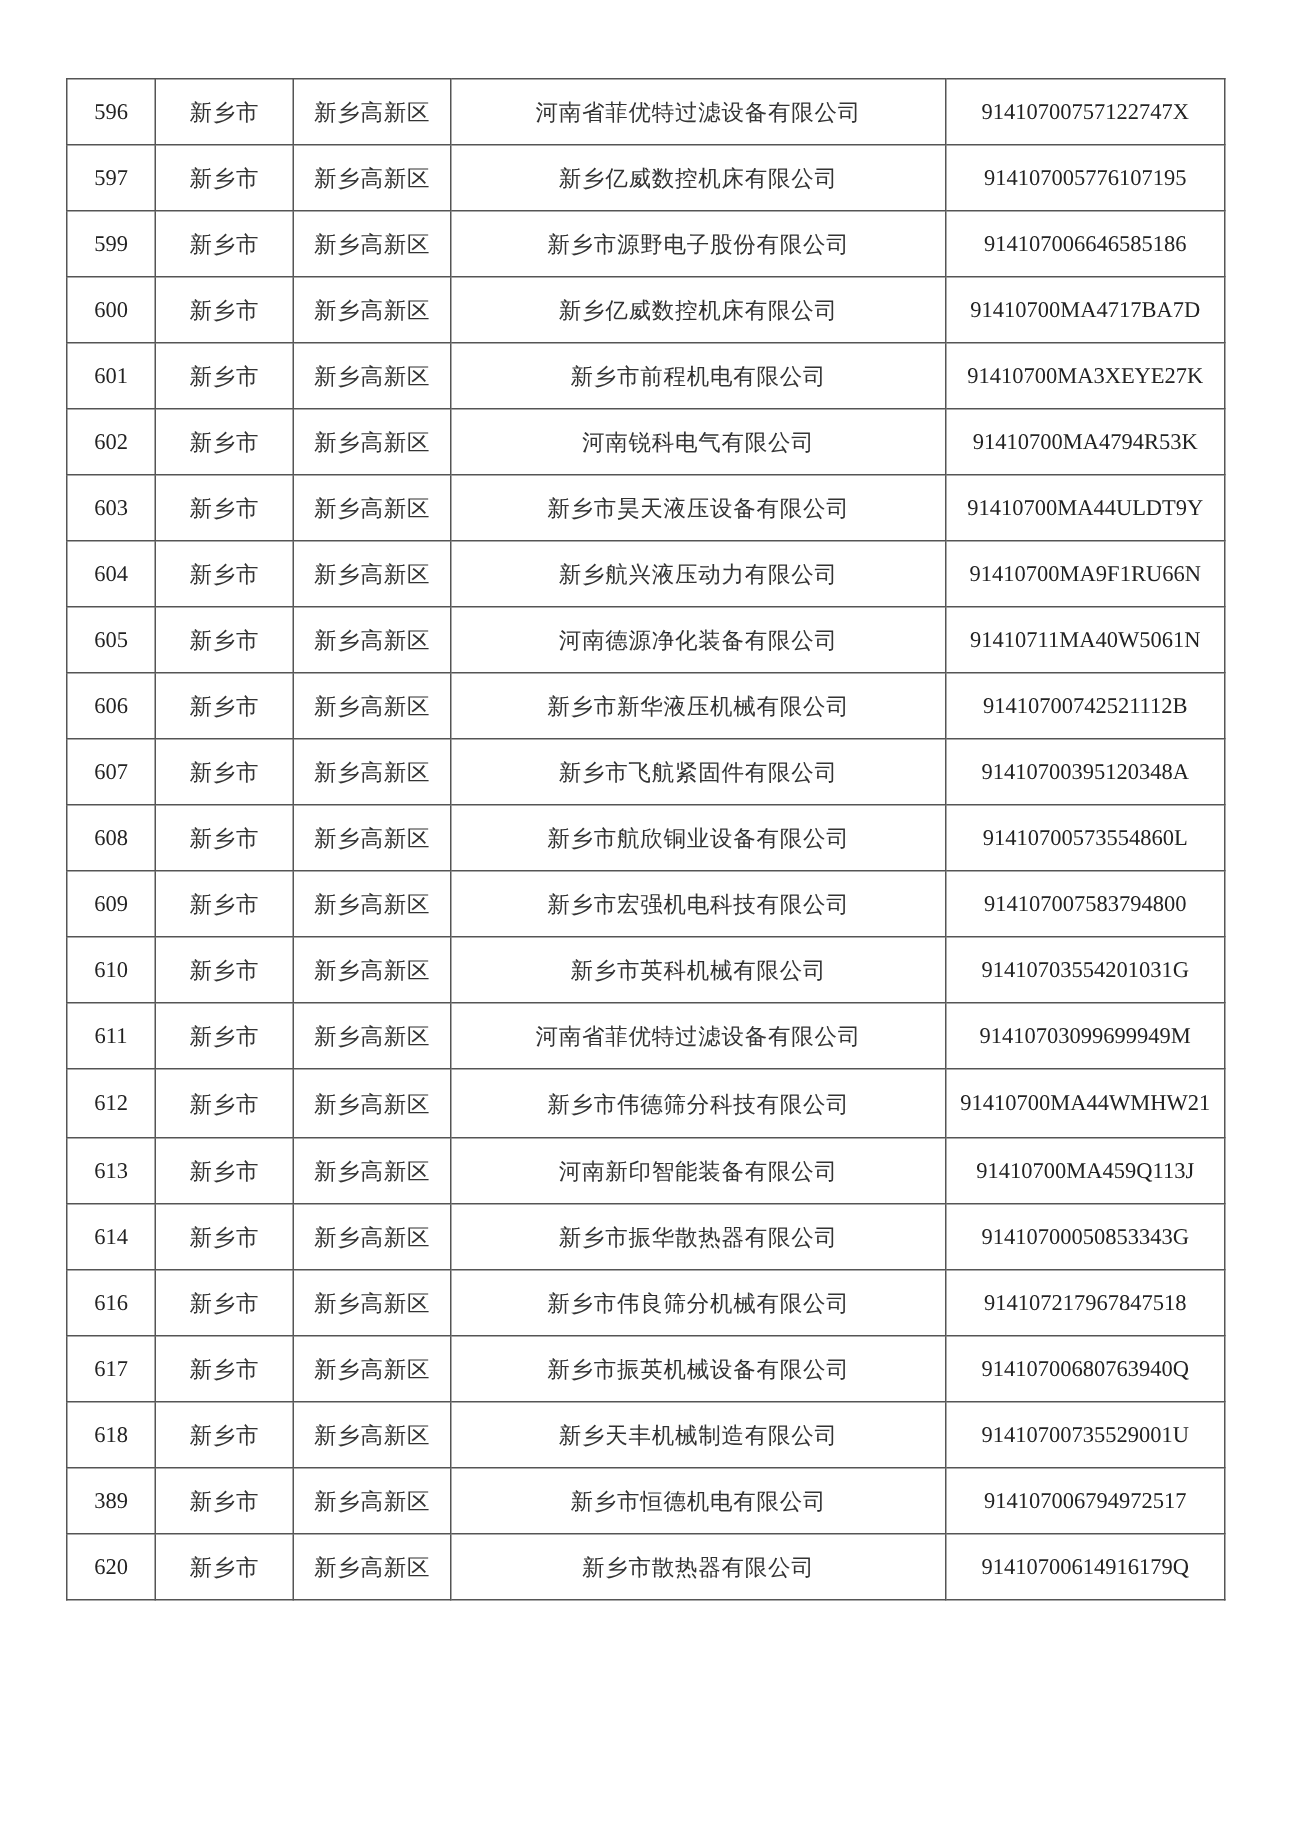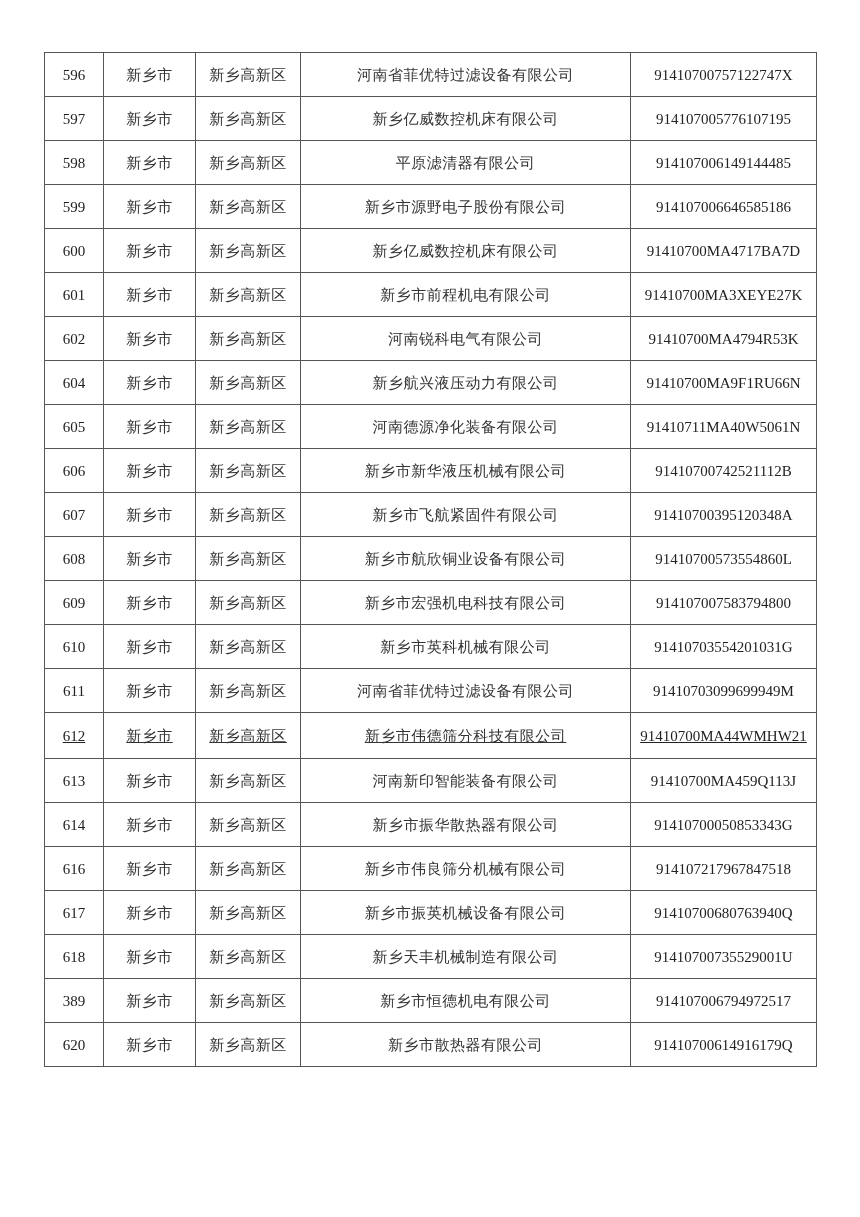--- a/index.html
+++ b/index.html
@@ -30,21 +30,20 @@
     border: 1px solid #555555;
     height: 43px;
     padding: 0;
     text-align: center;
     vertical-align: middle;
     font-size: 15px;
     line-height: 18px;
   }
   table.registry tr.tall td {
     height: 45px;
-    text-decoration: underline;
   }
   td.c-no, td.c-code {
     font-family: "Liberation Serif", "DejaVu Serif", serif;
     font-size: 15.5px;
   }
   td.c-code {
     word-break: break-all;
     padding: 0 2px;
   }
   td.c-city, td.c-district, td.c-company {
@@ -80,27 +79,20 @@
           <td class="c-code">91410700757122747X</td>
         </tr>
       <tr>
           <td class="c-no">597</td>
           <td class="c-city">新乡市</td>
           <td class="c-district">新乡高新区</td>
           <td class="c-company">新乡亿威数控机床有限公司</td>
           <td class="c-code">914107005776107195</td>
         </tr>
       <tr>
-          <td class="c-no">598</td>
-          <td class="c-city">新乡市</td>
-          <td class="c-district">新乡高新区</td>
-          <td class="c-company">平原滤清器有限公司</td>
-          <td class="c-code">914107006149144485</td>
-        </tr>
-      <tr>
           <td class="c-no">599</td>
           <td class="c-city">新乡市</td>
           <td class="c-district">新乡高新区</td>
           <td class="c-company">新乡市源野电子股份有限公司</td>
           <td class="c-code">914107006646585186</td>
         </tr>
       <tr>
           <td class="c-no">600</td>
           <td class="c-city">新乡市</td>
           <td class="c-district">新乡高新区</td>
@@ -113,20 +105,27 @@
           <td class="c-district">新乡高新区</td>
           <td class="c-company">新乡市前程机电有限公司</td>
           <td class="c-code">91410700MA3XEYE27K</td>
         </tr>
       <tr>
           <td class="c-no">602</td>
           <td class="c-city">新乡市</td>
           <td class="c-district">新乡高新区</td>
           <td class="c-company">河南锐科电气有限公司</td>
           <td class="c-code">91410700MA4794R53K</td>
+        </tr>
+      <tr>
+          <td class="c-no">603</td>
+          <td class="c-city">新乡市</td>
+          <td class="c-district">新乡高新区</td>
+          <td class="c-company">新乡市昊天液压设备有限公司</td>
+          <td class="c-code">91410700MA44ULDT9Y</td>
         </tr>
       <tr>
           <td class="c-no">604</td>
           <td class="c-city">新乡市</td>
           <td class="c-district">新乡高新区</td>
           <td class="c-company">新乡航兴液压动力有限公司</td>
           <td class="c-code">91410700MA9F1RU66N</td>
         </tr>
       <tr>
           <td class="c-no">605</td>

